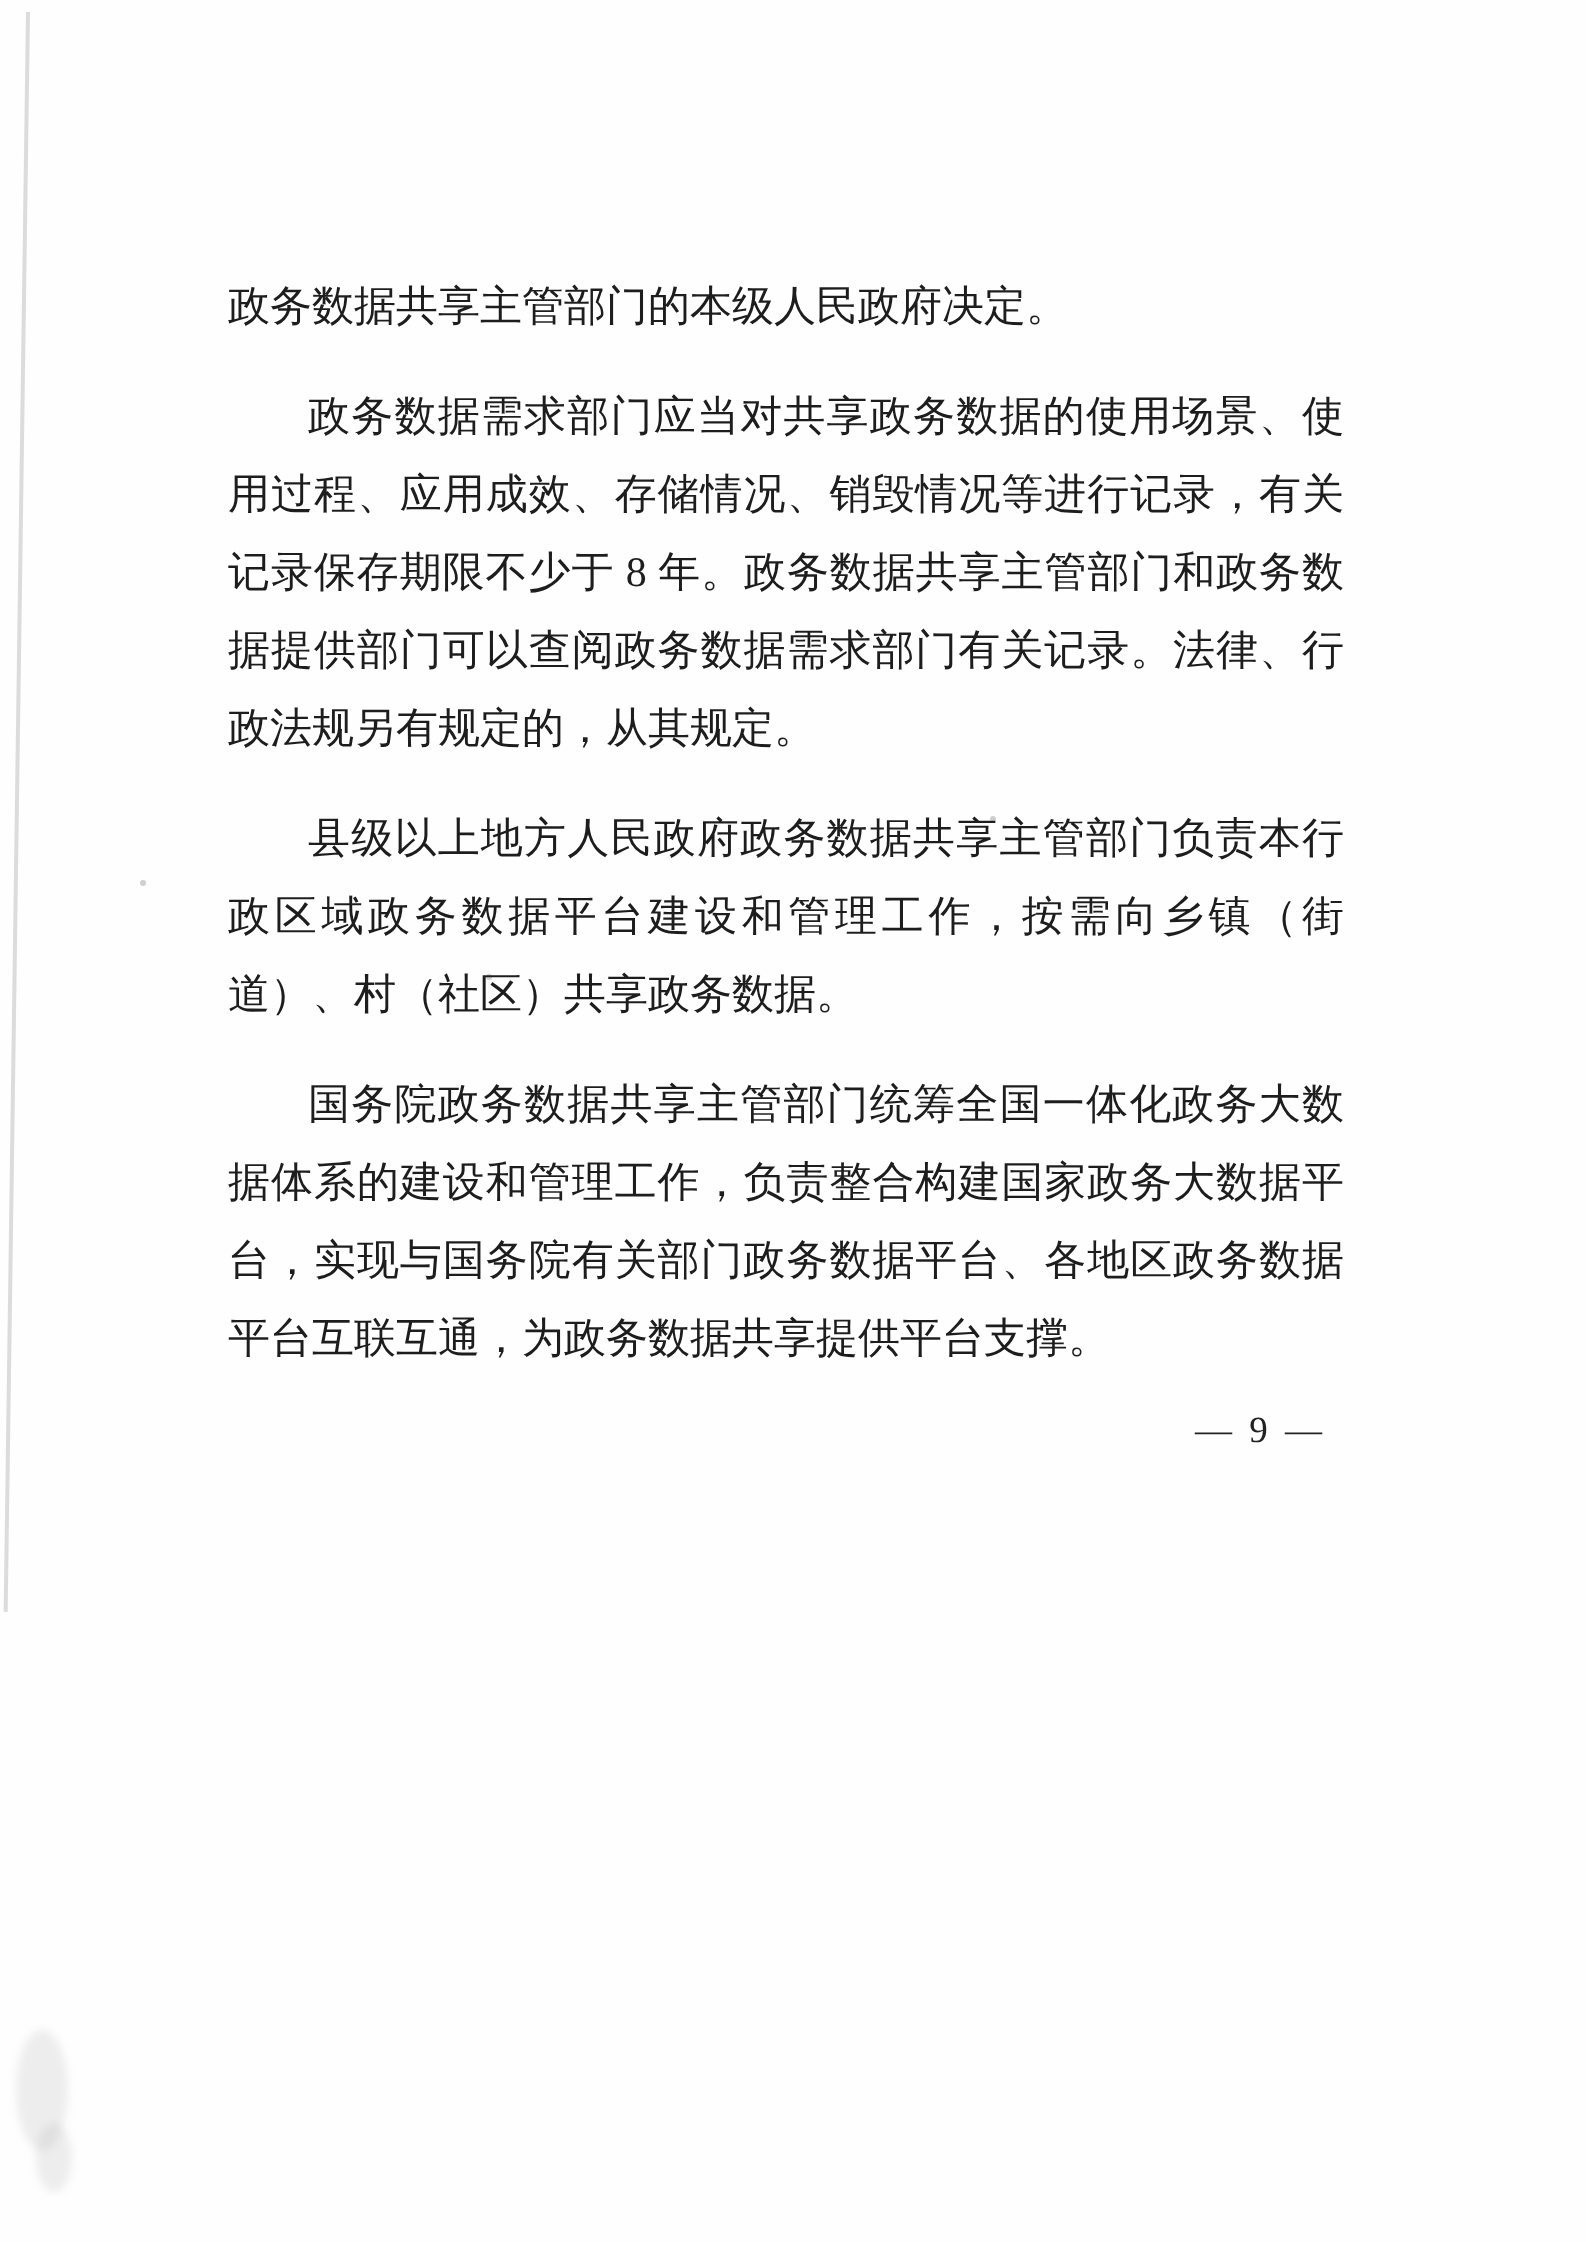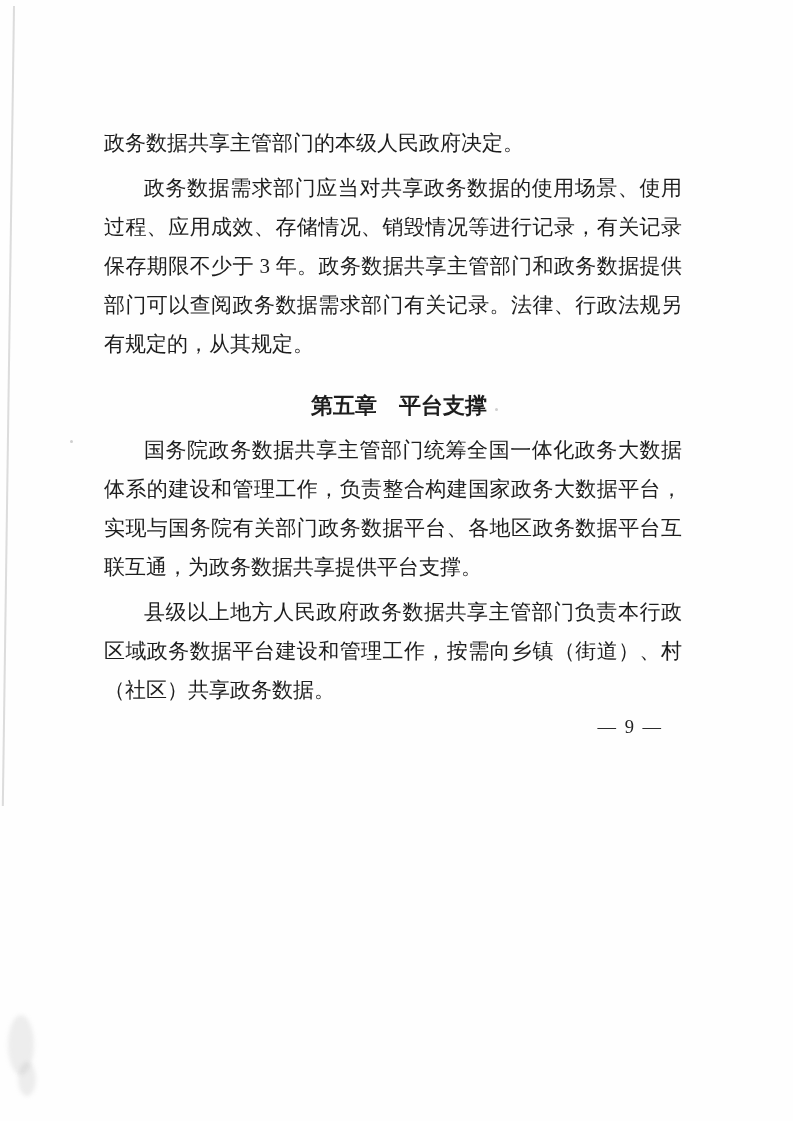--- a/index.html
+++ b/index.html
@@ -8,21 +8,21 @@
     width:793px;height:1121px;
     background:#fefefe;
     overflow:hidden;
     font-family:"Liberation Serif","DejaVu Serif",serif;
     color:#1d1d1d;
   }
   .content{
     position:absolute;left:98px;top:118px;width:590px;
   }
   .para{
-    margin:6px;
+    margin:16px;
     font-size:21px;
     line-height:39px;
     text-align:justify;
     text-justify:inter-character;
     line-break:strict;
     text-indent:40px;
     letter-spacing:0;
   }
   .para.no-indent{text-indent:0;}
   .para.mt{margin-top:24px;}
@@ -78,26 +78,25 @@
   <div class="smudge s2"></div>
   <div class="speck p1"></div>
   <div class="speck p2"></div>
   <div class="speck p3"></div>
 
   <div class="content">
 
     <p class="para no-indent">政务数据共享主管部门的本级人民政府决定。</p>
 
 
-    <p class="para">政务数据需求部门应当对共享政务数据的使用场景、使用过程、应用成效、存储情况、销毁情况等进行记录，有关记录保存期限不少于 3 年。政务数据共享主管部门和政务数据提供部门可以查阅政务数据需求部门有关记录。法律、行政法规另有规定的，从其规定。</p>
-
-    <h2 class="chapter">第五章　平台支撑</h2>
+    <p class="para">政务数据需求部门应当对共享政务数据的使用场景、使用过程、应用成效、存储情况、销毁情况等进行记录，有关记录保存期限不少于 8 年。政务数据共享主管部门和政务数据提供部门可以查阅政务数据需求部门有关记录。法律、行政法规另有规定的，从其规定。</p>
 
 
-    <p class="para">国务院政务数据共享主管部门统筹全国一体化政务大数据体系的建设和管理工作，负责整合构建国家政务大数据平台，实现与国务院有关部门政务数据平台、各地区政务数据平台互联互通，为政务数据共享提供平台支撑。</p>
 
     <p class="para">县级以上地方人民政府政务数据共享主管部门负责本行政区域政务数据平台建设和管理工作，按需向乡镇（街道）、村（社区）共享政务数据。</p>
+
+    <p class="para">国务院政务数据共享主管部门统筹全国一体化政务大数据体系的建设和管理工作，负责整合构建国家政务大数据平台，实现与国务院有关部门政务数据平台、各地区政务数据平台互联互通，为政务数据共享提供平台支撑。</p>
 
 
     <div class="pagenum">— 9 —</div>
 
   </div>
 </div>
 
 </body></html>

